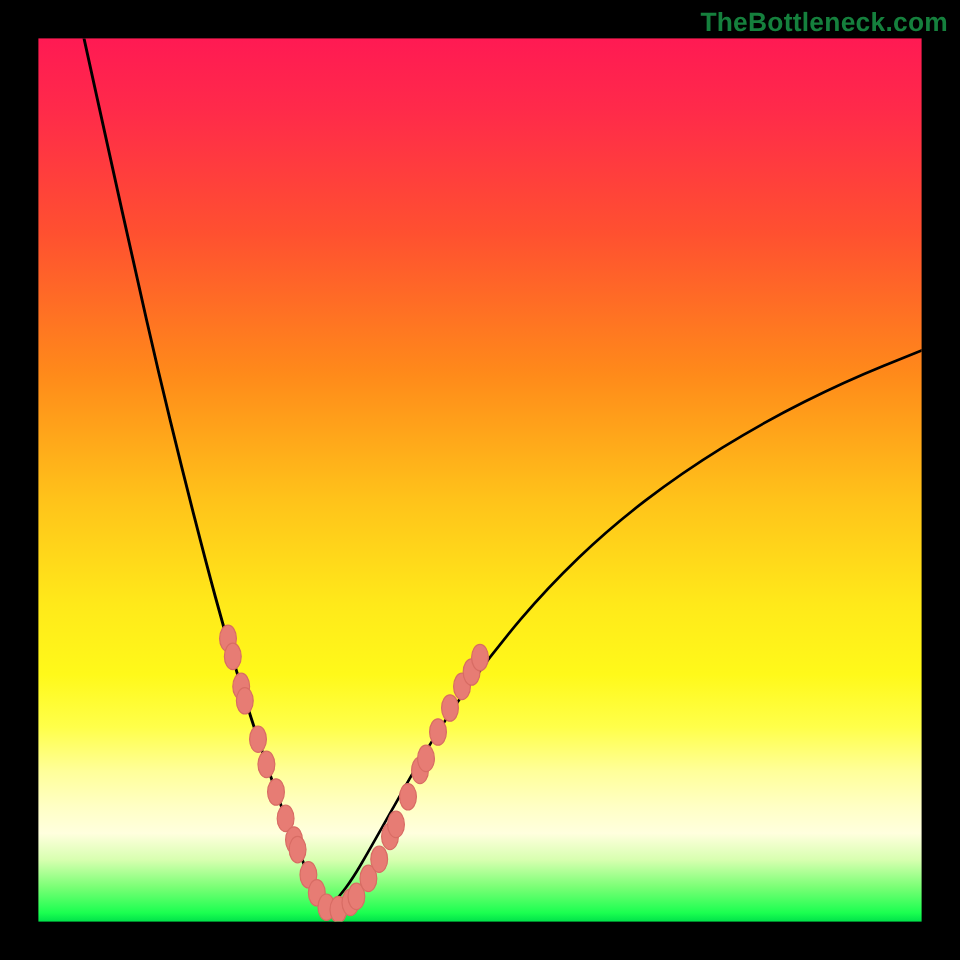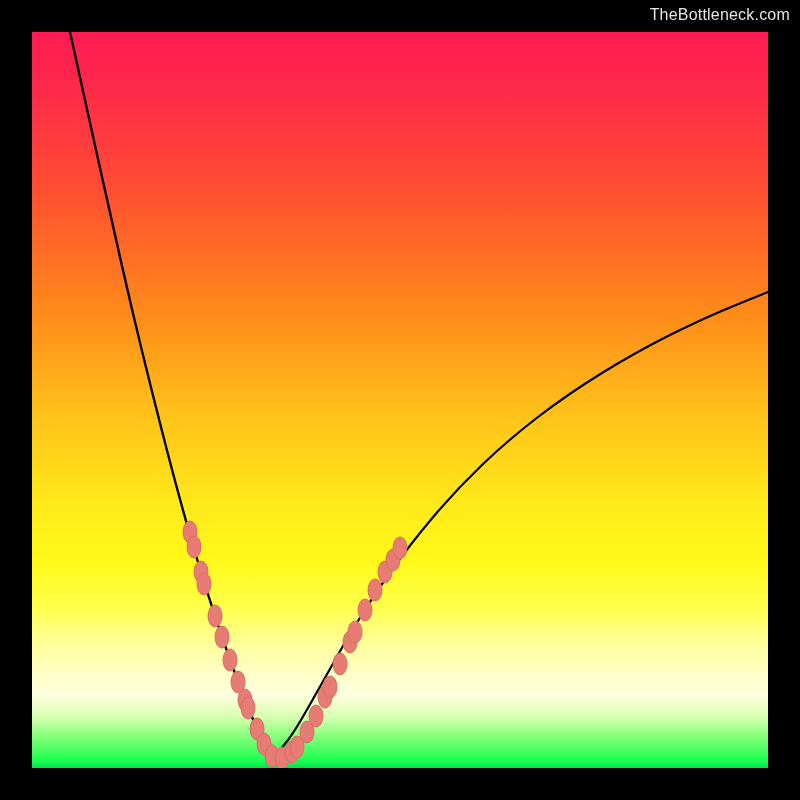--- a/index.html
+++ b/index.html
@@ -42,23 +42,23 @@
       #d8ffb0 93%,
       #7dff77 96%,
       #1bff50 99%,
       #00e24a 100%
     );
   }
   .watermark {
     position: absolute;
     top: 6px;
     right: 10px;
-    color: #e5e5e5;
-    font-size: 16px;
-    font-weight: 400;
+    color: #15803d;
+    font-size: 22px;
+    font-weight: 700;
     letter-spacing: 0.2px;
     user-select: none;
   }
   svg {
     position: absolute;
     left: 0;
     top: 0;
   }
 </style>
 </head>

